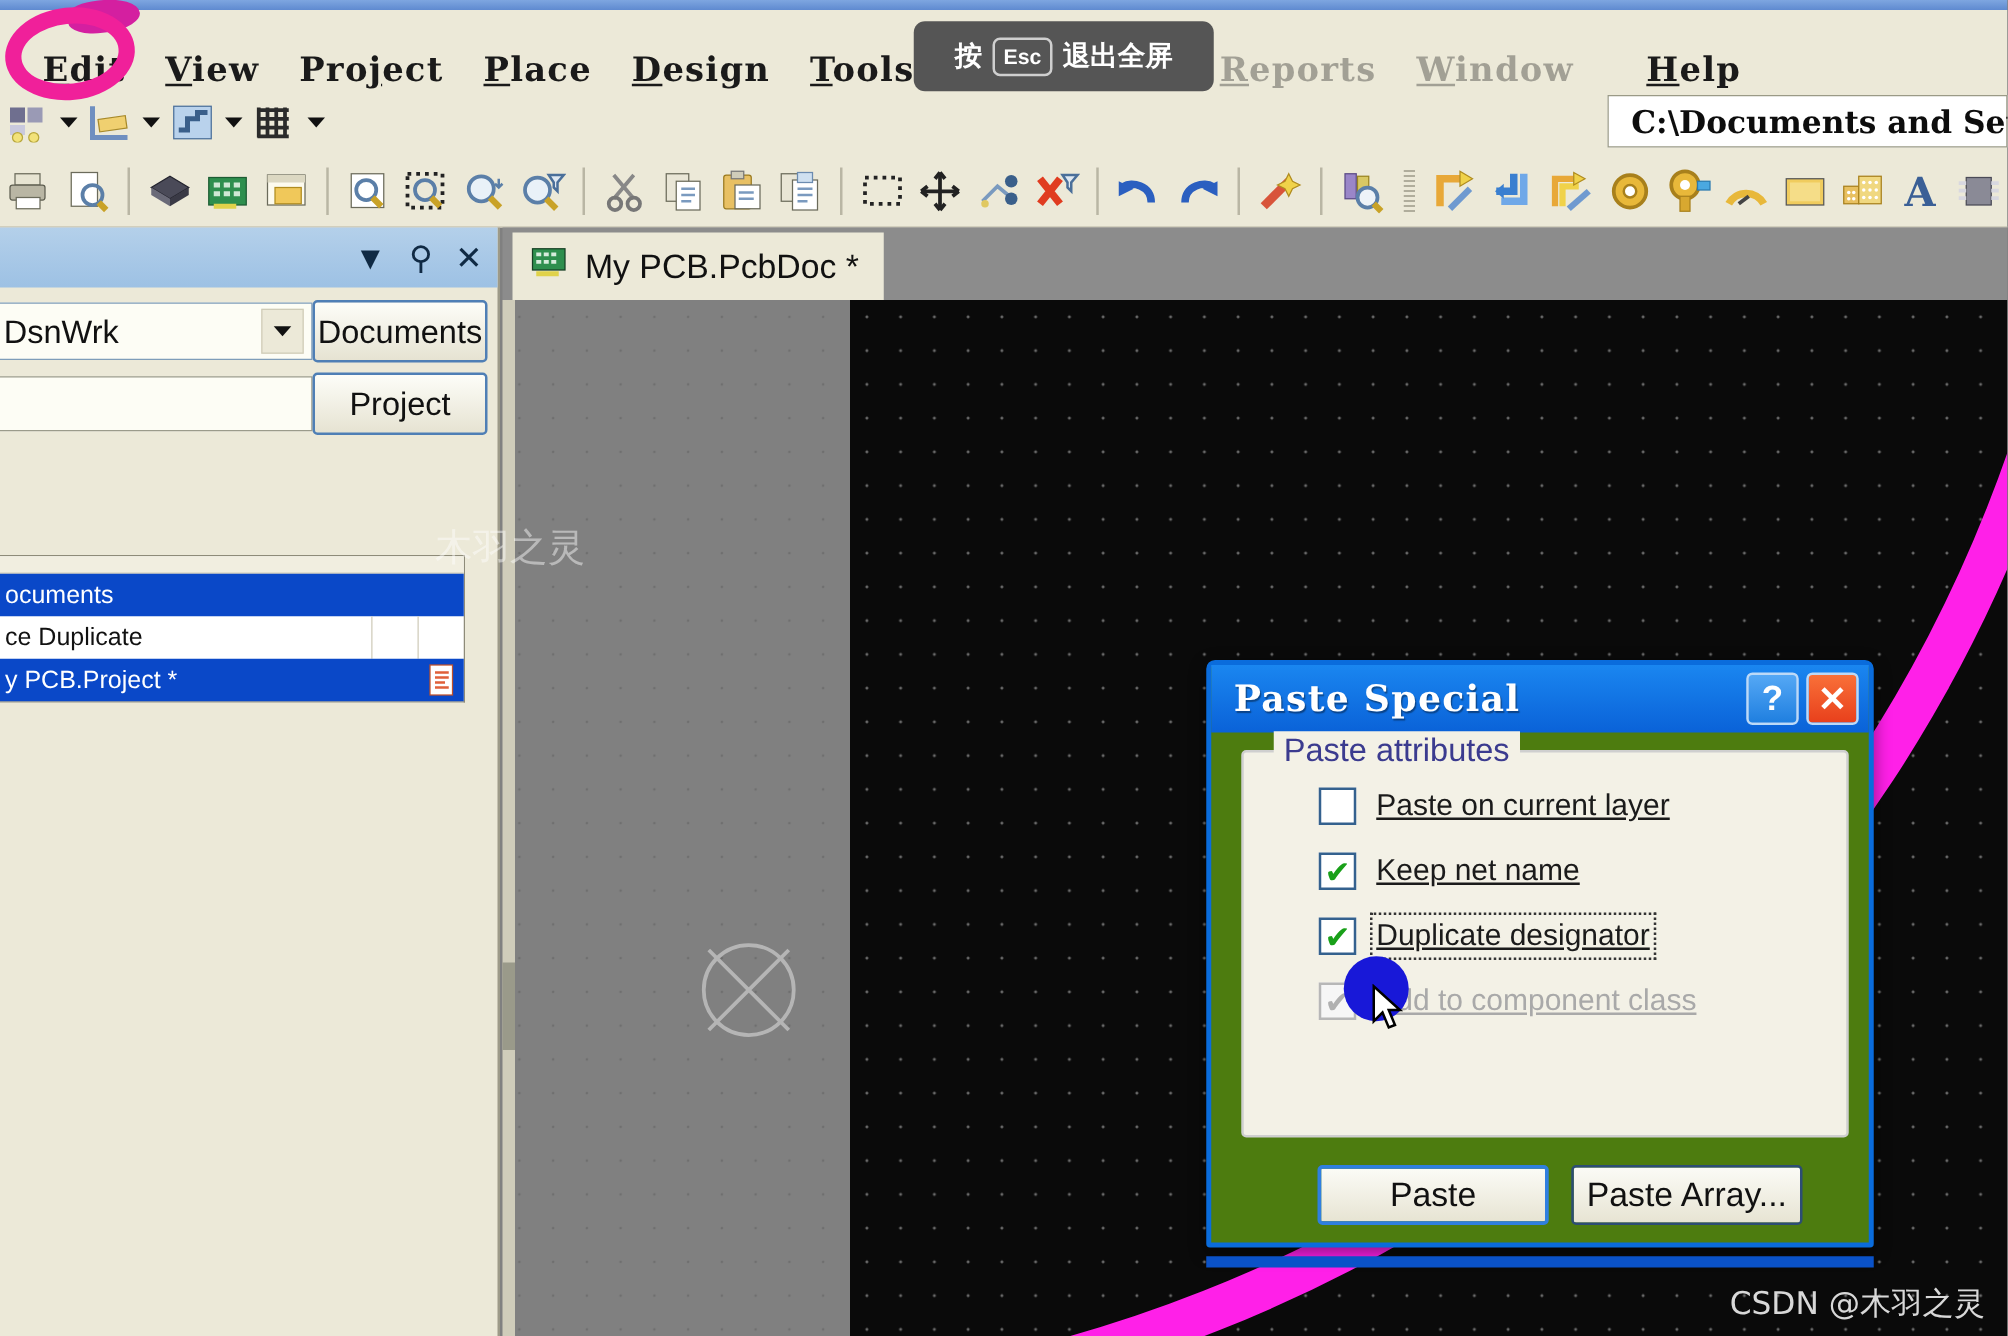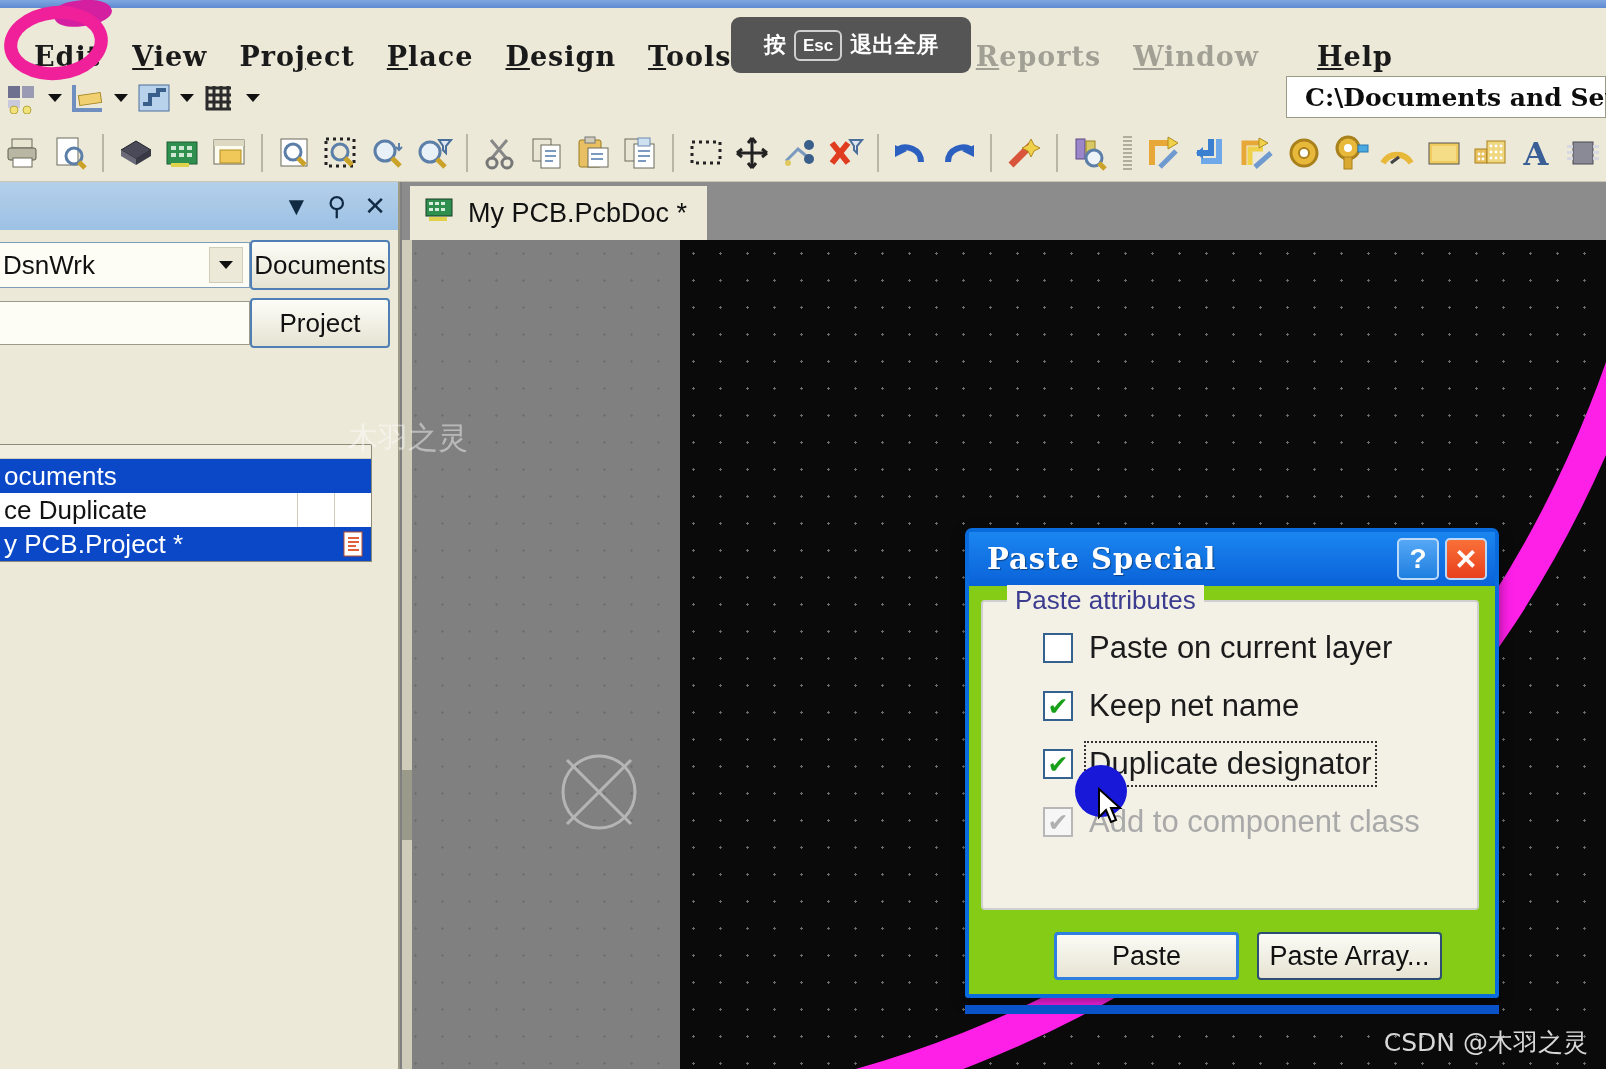--- a/index.html
+++ b/index.html
@@ -192,21 +192,21 @@
   .tree {
     position: absolute; left: 0; top: 262px; width: 372px;
     border: 1px solid #8e8b79; border-left: none;
     background: #ffffff;
   }
   .tree-head {
     height: 14px; background: #f1eee0; border-bottom: 1px solid #cfccba;
   }
   .tree-row {
     height: 34px; display: flex; align-items: center;
-    font-size: 26px; color: #111; padding-left: 4px;
+    font-size: 20px; color: #111; padding-left: 4px;
     position: relative;
   }
   .tree-row.sel { background: #0a48c8; color: #ffffff; }
   .tree-row .cols {
     position: absolute; right: 0; top: 0; height: 100%;
     display: flex;
   }
   .tree-col-div { width: 1px; background: #cfccba; height: 100%; }
   .tree-col { width: 36px; height: 100%; display: flex; align-items: center; justify-content: center; }
 
@@ -258,21 +258,21 @@
   }
   .left-scroll .thumb {
     position: absolute; left: 0; top: 530px; width: 10px; height: 70px;
     background: #9a9a8a;
   }
 
   
   .dialog {
     position: absolute; left: 965px; top: 528px;
     width: 534px; height: 470px;
-    background: #84cc16;
+    background: #4d7c0f;
     border: 4px solid #0a6cdc;
     border-radius: 7px 7px 3px 3px;
     box-shadow: 0 4px 14px rgba(0,0,0,.45);
     z-index: 40;
   }
   .dlg-title {
     height: 54px;
     background: linear-gradient(#1a86f0, #0a62d8);
     display: flex; align-items: center; justify-content: space-between;
     padding: 0 8px 0 18px;
@@ -285,21 +285,21 @@
   .dlg-title-btns { display: flex; gap: 6px; }
   .tb-sq {
     width: 42px; height: 42px; border-radius: 5px;
     border: 2px solid #bcd9f7;
     display: flex; align-items: center; justify-content: center;
     color: #fff; font-weight: bold; font-size: 28px;
     font-family: "Liberation Sans", sans-serif;
   }
   .tb-help { background: linear-gradient(#55a8f5, #1f7fe0); }
   .tb-close { background: linear-gradient(#f97038, #e8401c); }
-  .dlg-body { padding: 14px 16px 0 12px; }
+  .dlg-body { padding: 14px 16px 0 24px; }
   .group {
     position: relative;
     border: 2px solid #cfcfcf; border-radius: 4px;
     background: #f3f1e6;
     padding: 28px 18px 26px 18px;
     height: 310px;
   }
   .group-title {
     position: absolute; left: 24px; top: -17px;
     background: #f3f1e6; padding: 0 8px;
@@ -314,21 +314,21 @@
     width: 30px; height: 30px; background: #ffffff;
     border: 2px solid #34618e; flex: none;
     display: flex; align-items: center; justify-content: center;
   }
   .chk.checked::after {
     content: "✔"; color: #19a019; font-size: 25px; line-height: 1;
     font-family: "DejaVu Sans", sans-serif;
   }
   .chk.dis { border-color: #b7b7b7; background: #f6f6f6; }
   .chk.dis.checked::after { color: #b0b0b0; }
-  .chk-label { font-size: 31px; color: #1b1b1b; }
+  .chk-label { font-size: 24px; color: #1b1b1b; text-decoration: underline; }
   .chk-label.dis { color: #a9a9a9; }
   .chk-row.focused .chk-label {
     outline: 2px dotted #333; outline-offset: 3px;
   }
   .dlg-buttons {
     position: absolute; left: 16px; bottom: 14px; width: 100%;
     display: flex; justify-content: center; gap: 18px;
   }
   .dlg-btn {
     width: 185px; height: 48px;

